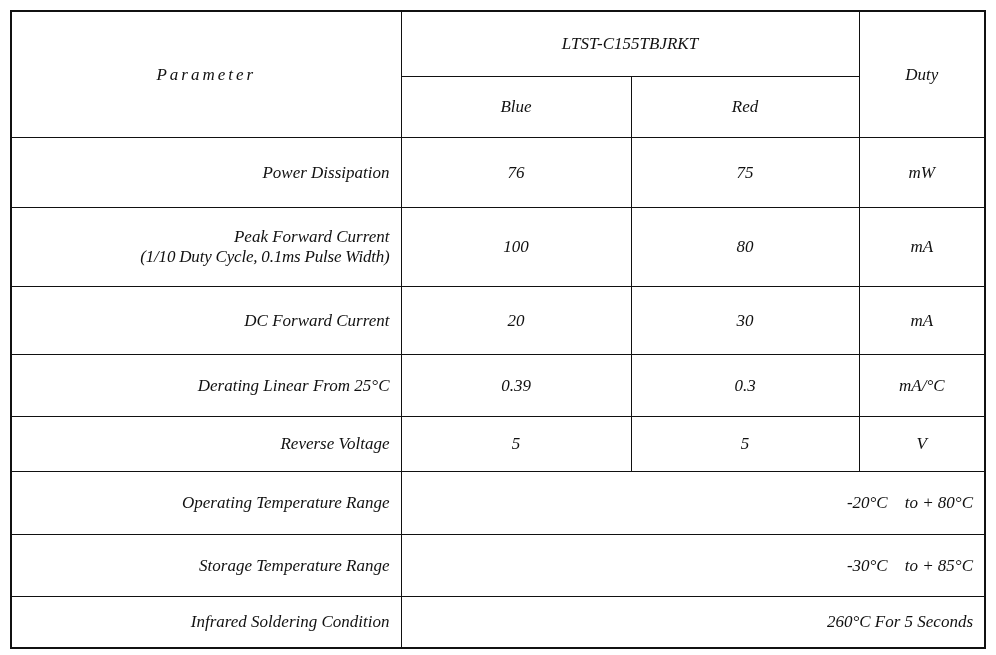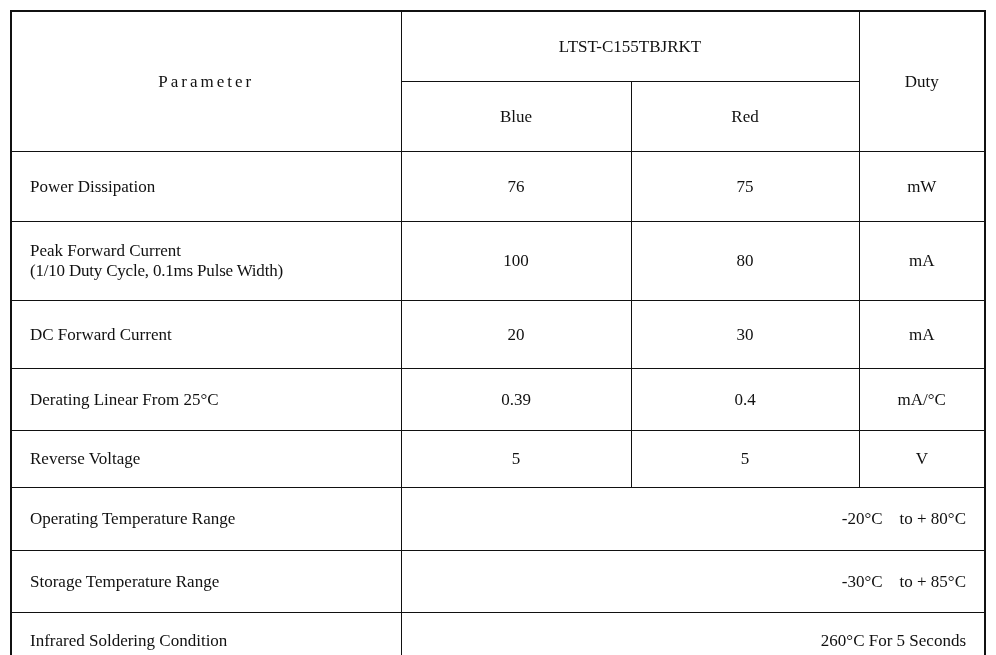--- a/index.html
+++ b/index.html
@@ -22,31 +22,32 @@
     width: 974px;
     border-collapse: collapse;
     table-layout: fixed;
     background: #ffffff;
   }
   table.spec td, table.spec th {
     border: 1.5px solid #111111;
     font-weight: normal;
     font-size: 17px;
     vertical-align: middle;
-    padding: 18px;
+    padding: 11px;
     overflow: hidden;
+    font-style: italic;
   }
   table.spec {
     border: 2.5px solid #111111;
   }
   table.spec td.outer-l { border-left-width: 2.5px; }
   table.spec td.outer-r { border-right-width: 2.5px; }
   .c-center { text-align: center; }
   .c-left {
-    text-align: left;
+    text-align: right;
     padding-left: 10px;
     padding-right: 6px;
   }
   .param-head {
     text-align: center;
     letter-spacing: 3px;
     font-size: 17.5px;
   }
   .part-head {
     text-align: center;
@@ -104,21 +105,21 @@
     <tr style="height:68px">
       <td class="c-left outer-l">DC Forward Current</td>
       <td class="c-center">20</td>
       <td class="c-center">30</td>
       <td class="c-center outer-r">mA</td>
     </tr>
 
     <tr style="height:62px">
       <td class="c-left outer-l">Derating Linear From 25°C</td>
       <td class="c-center">0.39</td>
-      <td class="c-center">0.4</td>
+      <td class="c-center">0.3</td>
       <td class="c-center outer-r">mA/°C</td>
     </tr>
 
     <tr style="height:55px">
       <td class="c-left outer-l">Reverse Voltage</td>
       <td class="c-center">5</td>
       <td class="c-center">5</td>
       <td class="c-center outer-r">V</td>
     </tr>
 

